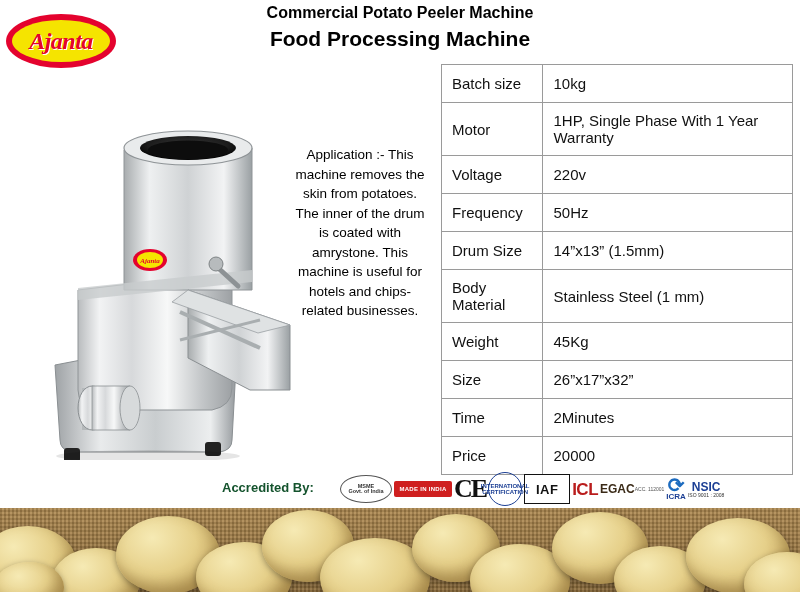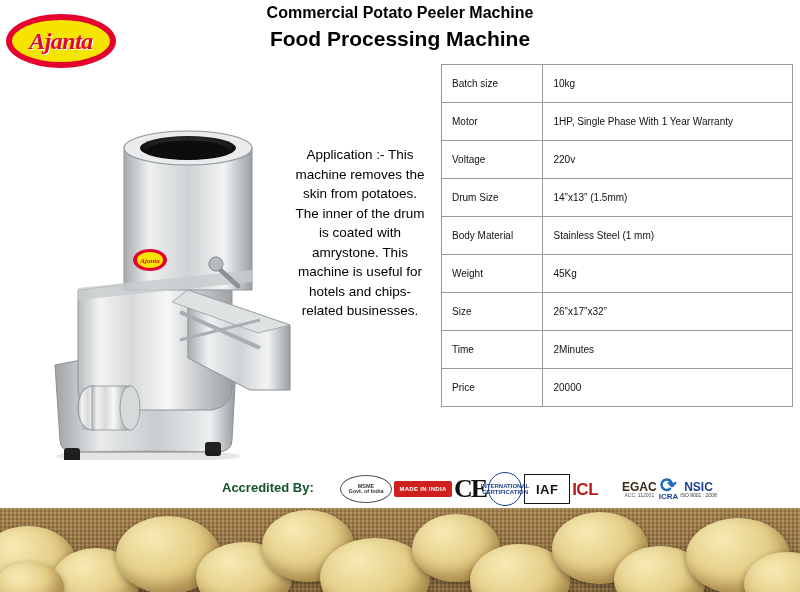--- a/index.html
+++ b/index.html
@@ -99,21 +99,21 @@
     color: #000000;
   }
 
   
   #spec-table {
     position: absolute;
     left: 441px;
     top: 64px;
     width: 352px;
     border-collapse: collapse;
-    font-size: 10px;
+    font-size: 15px;
   }
   #spec-table td {
     border: 1px solid #9a9a9a;
     padding: 9px 10px;
     color: #111111;
     vertical-align: middle;
     height: 38px;
   }
   #spec-table td.k { width: 96px; }
   #spec-table td.v { width: 236px; }
@@ -183,25 +183,24 @@
     color: #111;
     font-size: 13px;
     letter-spacing: .5px;
   }
   .badge-icl {
     font-size: 17px;
     color: #b91c1c;
     letter-spacing: -0.5px;
   }
   .badge-egac {
-    flex-direction: column;
+    flex-direction: row;
     font-size: 12px;
     color: #3a2a17;
     text-align: left;
-    margin-left: 22px;
   }
   .badge-egac .sub { font-size: 5px; color:#555; font-weight: normal; }
   .badge-icra {
     flex-direction: column;
     font-size: 8px;
     color: #1c3f94;
     text-align: center;
   }
   .badge-icra .mark {
     font-size: 20px; color:#1c6bbf; line-height: 16px;
@@ -331,20 +330,24 @@
     </tr>
     <tr>
       <td class="k">Motor</td>
       <td class="v">1HP, Single Phase With 1 Year Warranty</td>
     </tr>
     <tr>
       <td class="k">Voltage</td>
       <td class="v">220v</td>
     </tr>
     <tr>
+      <td class="k">Frequency</td>
+      <td class="v">50Hz</td>
+    </tr>
+    <tr>
       <td class="k">Drum Size</td>
       <td class="v">14”x13” (1.5mm)</td>
     </tr>
     <tr>
       <td class="k">Body Material</td>
       <td class="v">Stainless Steel (1 mm)</td>
     </tr>
     <tr>
       <td class="k">Weight</td>
       <td class="v">45Kg</td>

